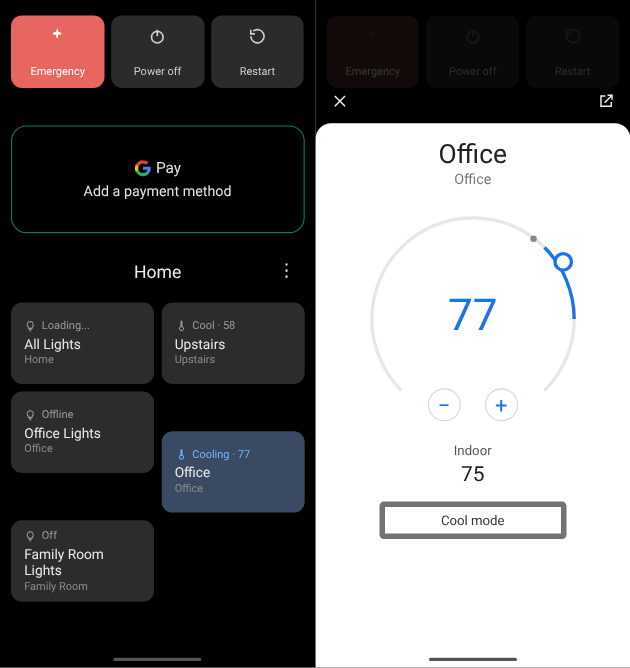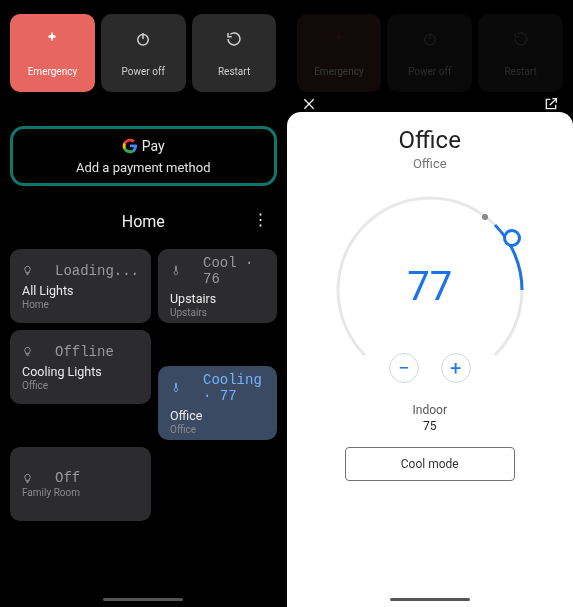--- a/index.html
+++ b/index.html
@@ -19,41 +19,41 @@
   }
 
   
   .topbtns {
     display: flex;
     gap: 6px;
     padding: 14px 10px 0 10px;
   }
   .topbtn {
     flex: 1;
-    height: 78px;
+    height: 66px;
     border-radius: 10px;
     display: flex;
     flex-direction: column;
     align-items: center;
     justify-content: center;
     color: #cfcfcf;
     font-size: 10px;
     background: #2b2b2b;
     gap: 18px;
   }
   .topbtn.emergency { background: #e86660; color: #fff; }
   .topbtn .ico { width: 18px; height: 18px; display:flex; align-items:center; justify-content:center; }
   .topbtn .ico svg { width: 100%; height: 100%; }
 
   
   .paycard {
     margin: 34px 10px 0 10px;
-    border: 3px solid #0f766e;
+    border: 1px solid #0f766e;
     border-radius: 14px;
-    height: 60px;
+    height: 98px;
     display: flex;
     flex-direction: column;
     align-items: center;
     justify-content: center;
     gap: 6px;
   }
   .gpay { display: flex; align-items: center; gap: 4px; font-size: 14px; color: #e6e6e6;}
   .gpay .pay { color:#e6e6e6; }
   .paycard .sub { color: #e4e4e4; font-size: 13px; }
 
@@ -82,21 +82,21 @@
     background: #2c2c2e;
     border-radius: 10px;
     padding: 10px 12px;
     display: flex;
     flex-direction: column;
     justify-content: center;
     height: 74px;
   }
   .tile.active { background: #3a4a63; margin-top: 36px; }
   .tile.active .st { color: #74b3ff; }
-  .tile .st { display:flex; align-items:center; gap:22px; font-size:14px; color:#9a9a9a;font-family:Liberation Mono, monospace; }
+  .tile .st { display:flex; align-items:center; gap:5px; font-size:10px; color:#9a9a9a; }
   .tile .st svg { width:11px; height:11px; flex-shrink:0; }
   .tile .nm { color: #eaeaea; font-size: 12.5px; margin-top: 4px; }
   .tile .rm { color: #8a8a8a; font-size: 10px; margin-top: 1px; }
 
   .navbar {
     position:absolute; bottom:6px; left:50%; transform:translateX(-50%);
     width: 80px; height: 3px; background:#555; border-radius:2px;
   }
 
   
@@ -130,24 +130,24 @@
     position:absolute; bottom:12px; left:50%; transform:translateX(-50%);
     display:flex; gap:22px;
   }
   .pmbtn {
     width:30px; height:30px; border-radius:50%;
     border:1px solid #d0d7e2; color:#1a73e8;
     display:flex; align-items:center; justify-content:center;
     font-size:20px; background:#fff;
   }
   .indoor { margin-top:8px; font-size:12px; color:#555;}
-  .indoorv { font-size:12px; color:#222; margin-top:2px;}
+  .indoorv { font-size:19px; color:#222; margin-top:2px;}
   .modebtn {
     margin-top:14px; width:170px; height:34px;
-    border:1px solid #737373; border-radius:4px;
+    border:5px solid #737373; border-radius:4px;
     display:flex; align-items:center; justify-content:center;
     font-size:12px; color:#333; background:#fff;
   }
   .handle {
     position:absolute; width:18px; height:18px;
     border:3px solid #1a73e8; border-radius:50%;
     background:#fff;
   }
 </style>
 </head>
@@ -213,52 +213,53 @@
           <span>Loading...</span>
         </div>
       <div class="nm">All Lights</div>
       <div class="rm">Home</div>
     </div>
     <div class="tile">
       <div class="st">
           <svg viewBox="0 0 24 24" fill="none" stroke="#9a9a9a" stroke-width="2">
             <path d="M12 3v10a4 4 0 1 0 2 0V3a1 1 0 0 0-2 0z"></path>
           </svg>
-          <span>Cool · 76</span>
+          <span>Cool · 58</span>
         </div>
       <div class="nm">Upstairs</div>
       <div class="rm">Upstairs</div>
     </div>
     <div class="tile">
       <div class="st">
           <svg viewBox="0 0 24 24" fill="none" stroke="#9a9a9a" stroke-width="2">
             <path d="M9 18h6M10 21h4M12 3a6 6 0 0 0-4 10.5V16h8v-2.5A6 6 0 0 0 12 3z"></path>
           </svg>
           <span>Offline</span>
         </div>
-      <div class="nm">Cooling Lights</div>
+      <div class="nm">Office Lights</div>
       <div class="rm">Office</div>
     </div>
     <div class="tile active">
       <div class="st">
           <svg viewBox="0 0 24 24" fill="none" stroke="#74b3ff" stroke-width="2">
             <path d="M12 3v10a4 4 0 1 0 2 0V3a1 1 0 0 0-2 0z"></path>
           </svg>
           <span>Cooling · 77</span>
         </div>
       <div class="nm">Office</div>
       <div class="rm">Office</div>
     </div>
     <div class="tile">
       <div class="st">
           <svg viewBox="0 0 24 24" fill="none" stroke="#9a9a9a" stroke-width="2">
             <path d="M9 18h6M10 21h4M12 3a6 6 0 0 0-4 10.5V16h8v-2.5A6 6 0 0 0 12 3z"></path>
           </svg>
           <span>Off</span>
         </div>
+      <div class="nm">Family Room Lights</div>
       <div class="rm">Family Room</div>
     </div>
   </div>
 
   <div class="navbar"></div>
 </div>
 
 <div class="panel-right">
   <div class="topbtns">
     <div class="topbtn emergency">

